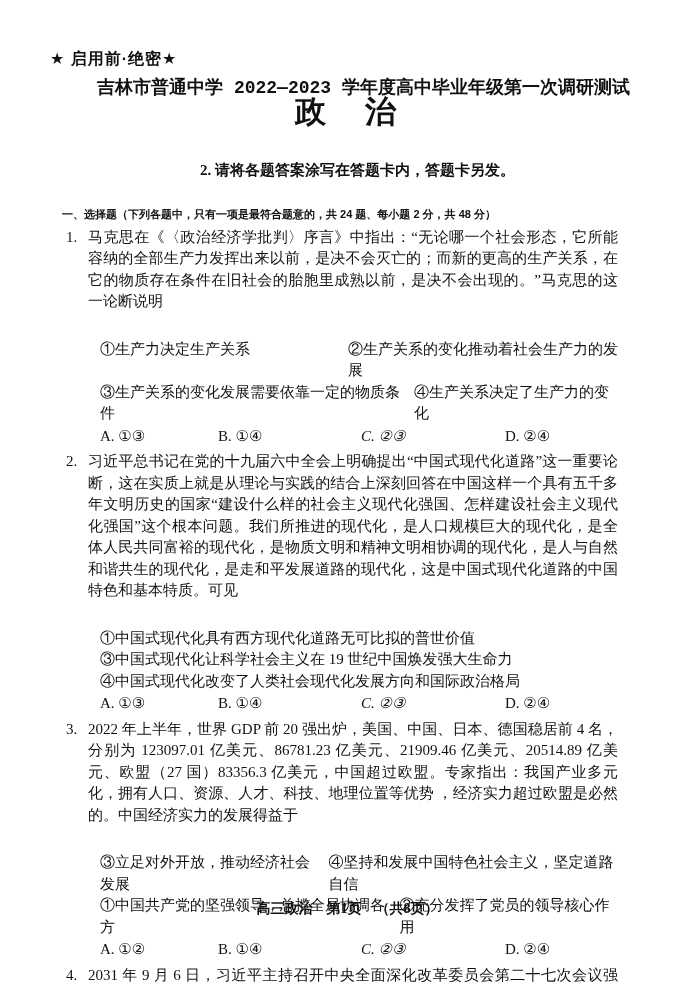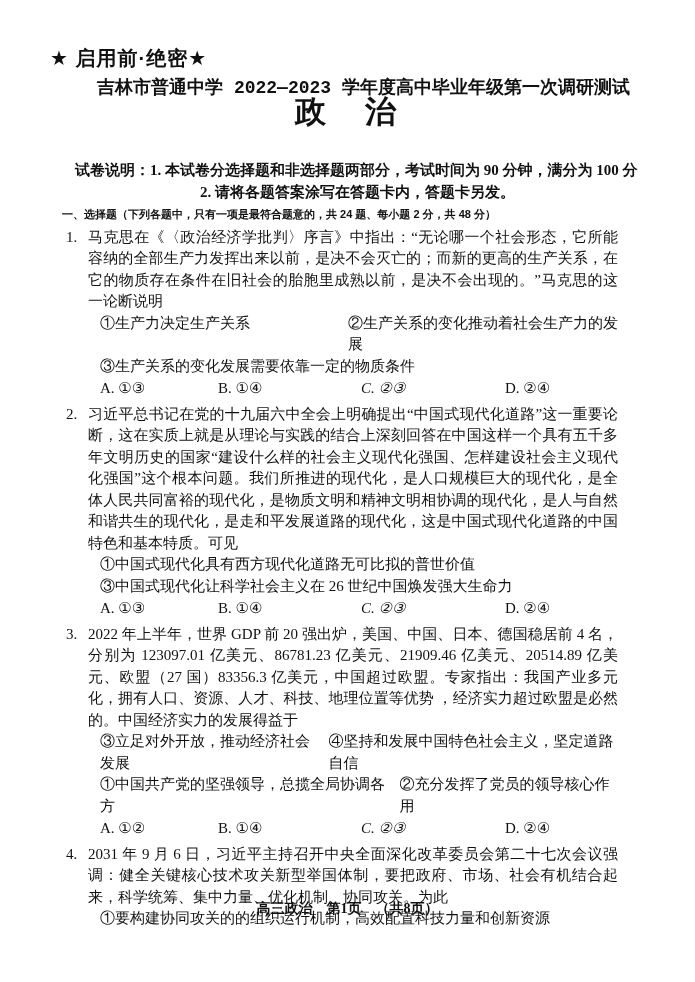--- a/index.html
+++ b/index.html
@@ -18,21 +18,21 @@
     line-height: 21.5px;
     overflow: hidden;
     box-sizing: border-box;
   }
   .security {
     position: absolute;
     top: 48px;
     left: 50px;
     font-family: "Liberation Sans", "DejaVu Sans", sans-serif;
     font-weight: 700;
-    font-size: 20px;
+    font-size: 16px;
     letter-spacing: 1px;
   }
   .exam-title {
     position: absolute;
     top: 78px;
     left: 16px;
     width: 100%;
     text-align: center;
     font-family: Liberation Mono, monospace;
     font-weight: 700;
@@ -83,20 +83,21 @@
   .q-num {
     position: absolute;
     left: 4px;
     top: 0;
   }
   .q-stem {
     text-align: justify;
   }
   .q-statements {
     margin-left: 12px;
+    margin-top: 26px;
   }
   .st-line { display: flex; }
   .st-w248 { width: 248px; flex: none; }
   .st-gap  { margin-left: 8px; }
   .q-options {
     display: flex;
     margin-left: 12px;
     padding: 1px 0 2px 0;
     align-items: flex-end;
   }
@@ -119,57 +120,60 @@
 
 <div class="page">
 
   <div class="security">★ 启用前·绝密★</div>
 
   <div class="exam-title">吉林市普通中学 2022—2023 学年度高中毕业年级第一次调研测试</div>
 
   <div class="subject">政　治</div>
 
   <div class="instructions">
-    <div class="instr-line1">试卷说明：1. 本试卷分选择题和非选择题两部分，考试时间为 90 分钟，满分为 100 分</div>
     <div class="instr-line2">2. 请将各题答案涂写在答题卡内，答题卡另发。</div>
   </div>
 
   <div class="content">
 
     <div class="section-heading">一、选择题（下列各题中，只有一项是最符合题意的，共 24 题、每小题 2 分，共 48 分）</div>
 
     <div class="question">
       <span class="q-num">1.</span>
       <div class="q-stem">马克思在《〈政治经济学批判〉序言》中指出：“无论哪一个社会形态，它所能容纳的全部生产力发挥出来以前，是决不会灭亡的；而新的更高的生产关系，在它的物质存在条件在旧社会的胎胞里成熟以前，是决不会出现的。”马克思的这一论断说明</div>
       <div class="q-statements">
         <div class="st-line">
           <span class="st-w248">①生产力决定生产关系</span>
           <span>②生产关系的变化推动着社会生产力的发展</span>
         </div>
         <div class="st-line">
           <span>③生产关系的变化发展需要依靠一定的物质条件</span>
+          <span class="st-gap">④生产关系决定了生产力的变化</span>
         </div>
       </div>
       <div class="q-options">
         <span class="opt opt-a">A. ①③</span>
         <span class="opt opt-b">B. ①④</span>
         <span class="opt opt-c">C. ②③</span>
         <span class="opt">D. ②④</span>
       </div>
     </div>
 
     <div class="question">
       <span class="q-num">2.</span>
       <div class="q-stem">习近平总书记在党的十九届六中全会上明确提出“中国式现代化道路”这一重要论断，这在实质上就是从理论与实践的结合上深刻回答在中国这样一个具有五千多年文明历史的国家“建设什么样的社会主义现代化强国、怎样建设社会主义现代化强国”这个根本问题。我们所推进的现代化，是人口规模巨大的现代化，是全体人民共同富裕的现代化，是物质文明和精神文明相协调的现代化，是人与自然和谐共生的现代化，是走和平发展道路的现代化，这是中国式现代化道路的中国特色和基本特质。可见</div>
       <div class="q-statements">
         <div class="st-line">
           <span>①中国式现代化具有西方现代化道路无可比拟的普世价值</span>
         </div>
         <div class="st-line">
-          <span>③中国式现代化让科学社会主义在 26 世纪中国焕发强大生命力</span>
+          <span>③中国式现代化让科学社会主义在 19 世纪中国焕发强大生命力</span>
+        </div>
+        <div class="st-line">
+          <span>④中国式现代化改变了人类社会现代化发展方向和国际政治格局</span>
         </div>
       </div>
       <div class="q-options">
         <span class="opt opt-a">A. ①③</span>
         <span class="opt opt-b">B. ①④</span>
         <span class="opt opt-c">C. ②③</span>
         <span class="opt">D. ②④</span>
       </div>
     </div>
 

